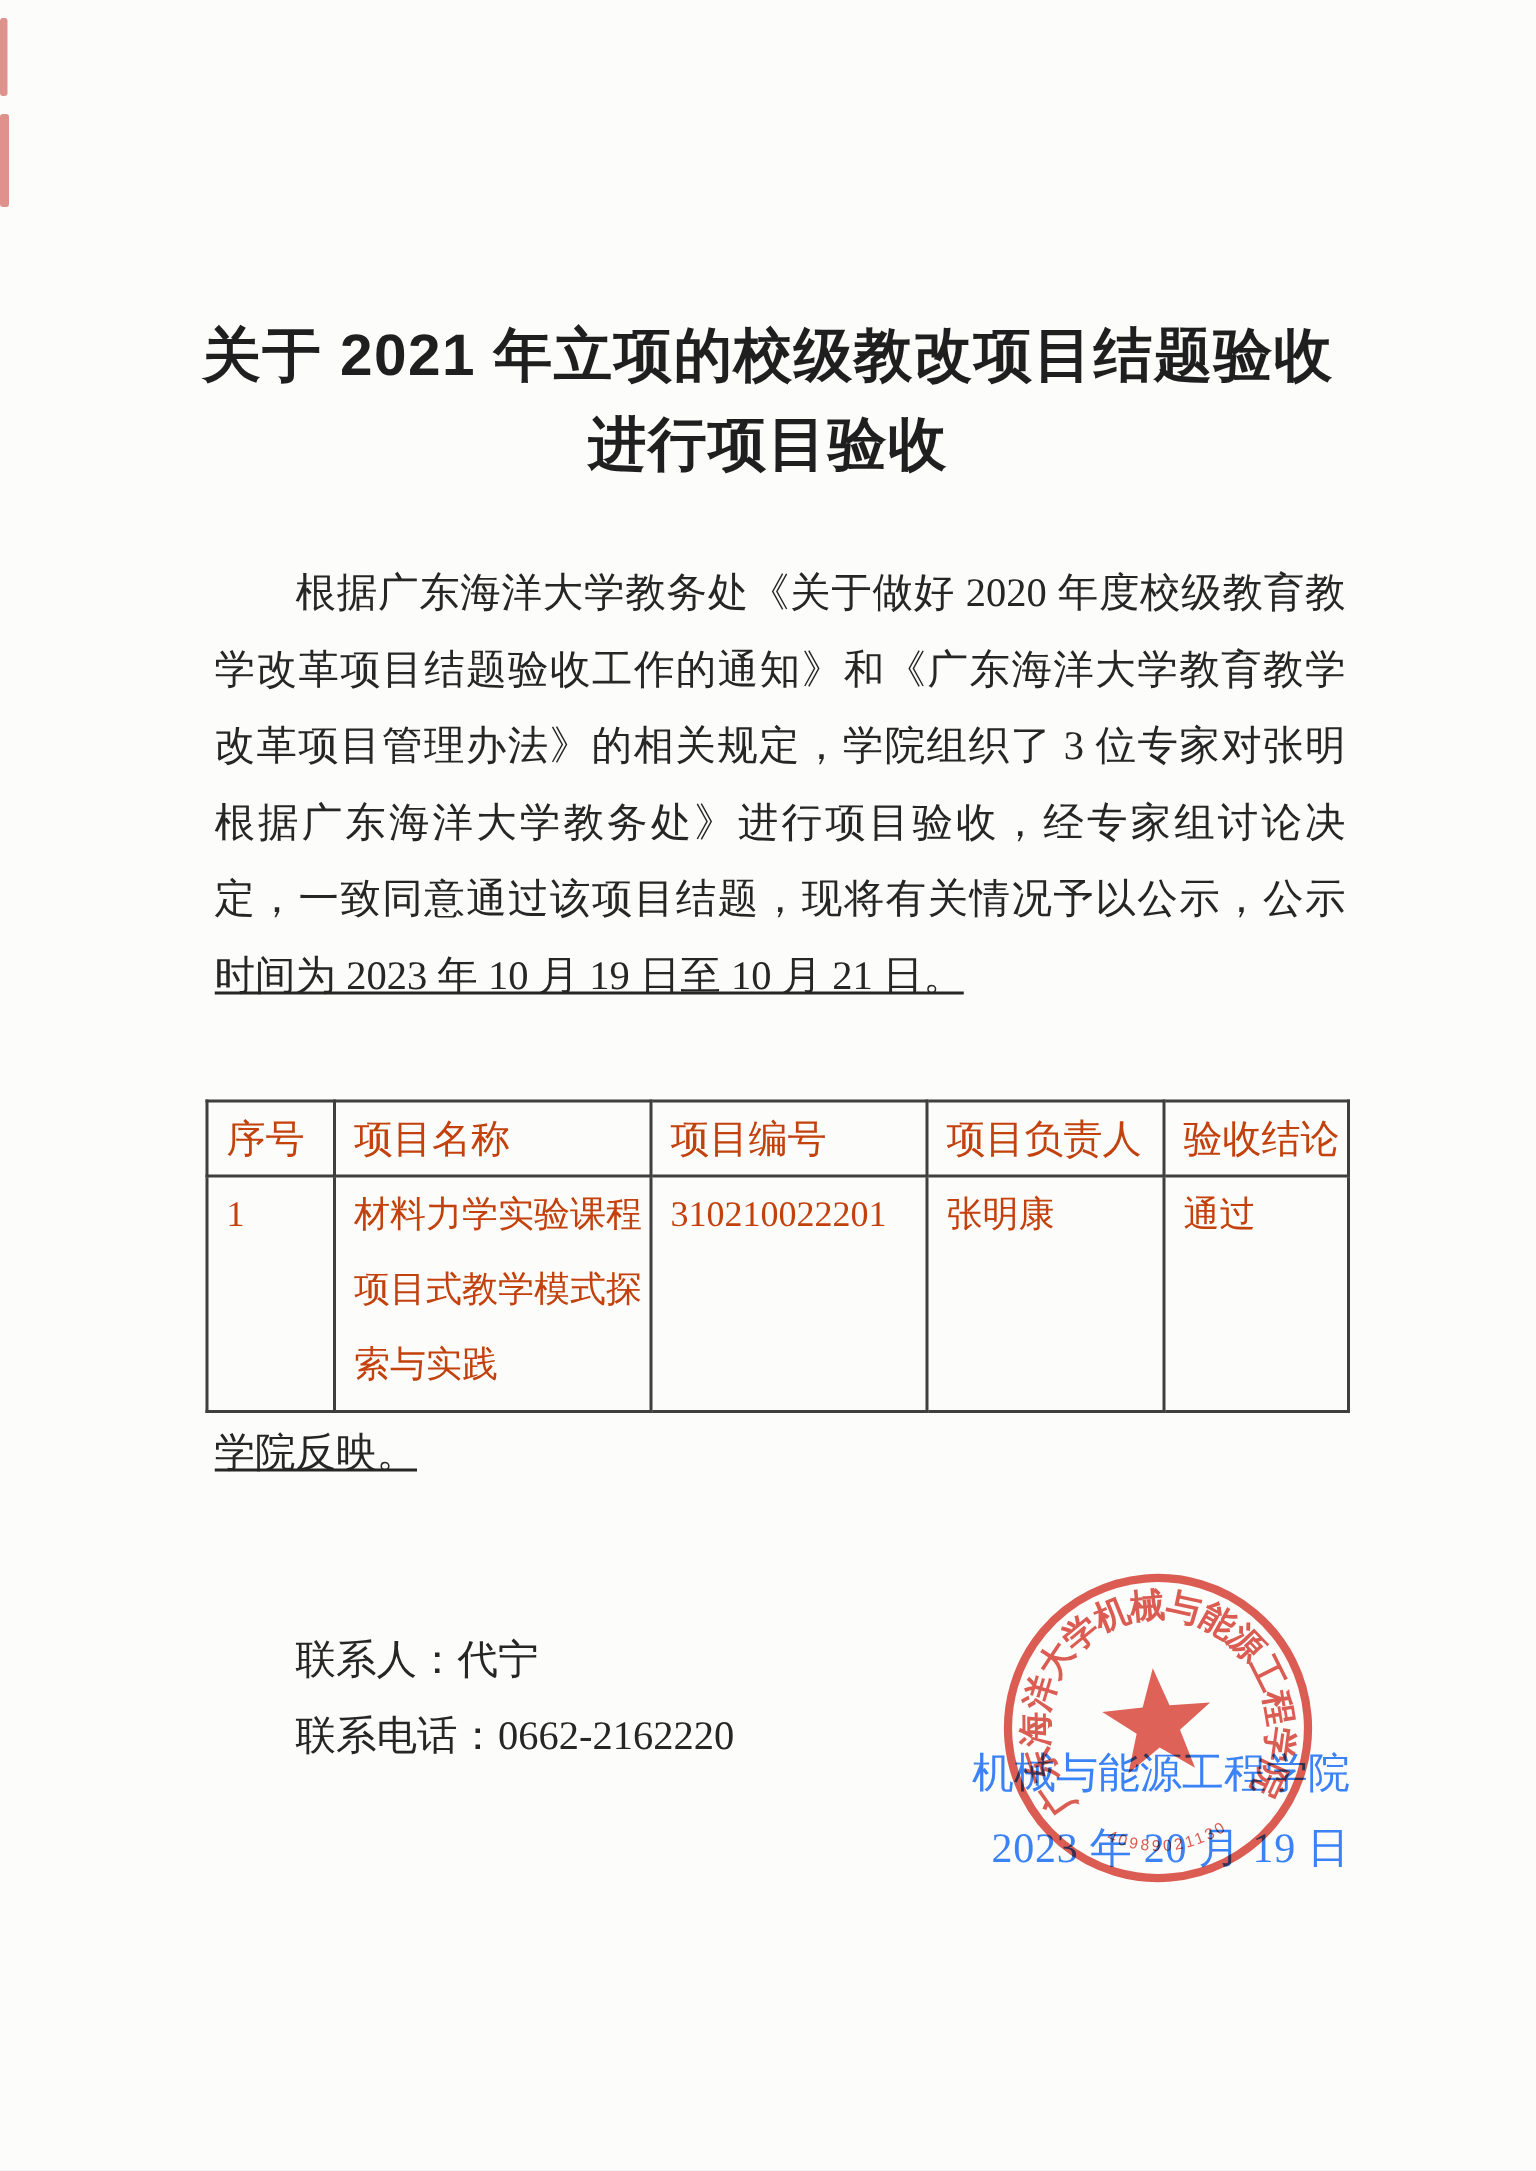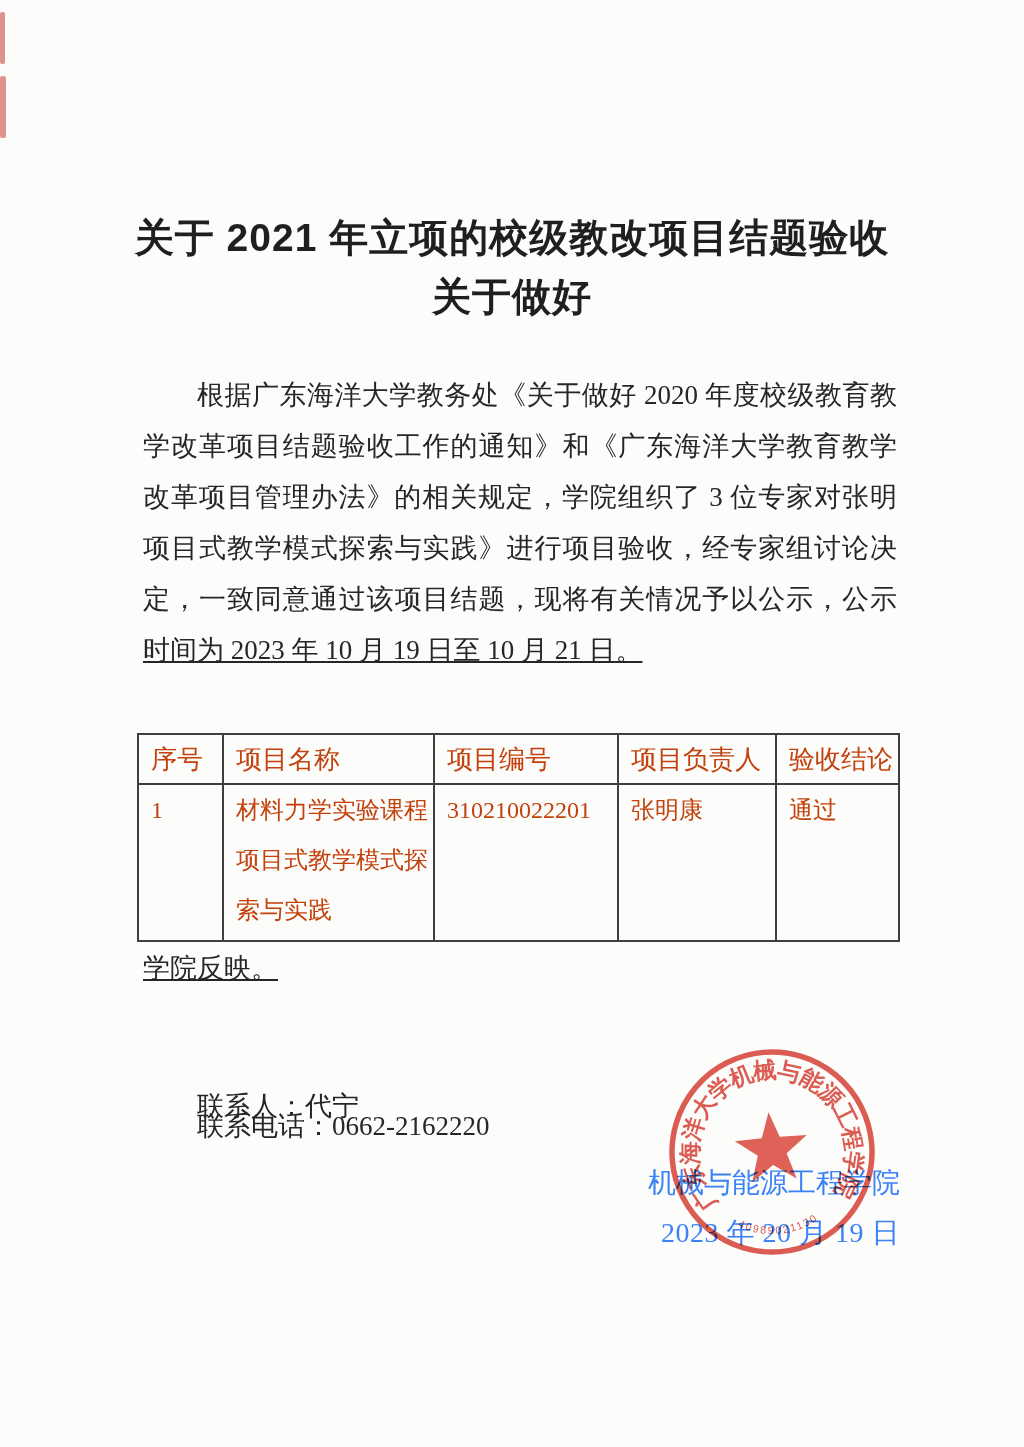--- a/index.html
+++ b/index.html
@@ -33,21 +33,21 @@
     height:51px;line-height:51px;
     text-align:justify;text-align-last:justify;
     overflow:hidden;white-space:nowrap;
   }
   .line.first{text-indent:2em;}
   .line.last{text-align-last:left;text-align:center;text-decoration:underline;}
   #para1{top:370px;}
   #para2{top:943px;}
   .contact{position:absolute;left:143px;width:754px;font-size:27px;line-height:51px;text-indent:2em;}
   #contact-person{top:1081px;}
-  #contact-phone{top:1101px;}
+  #contact-phone{top:1132px;}
 
   table.results{
     position:absolute;left:137px;top:733px;
     border-collapse:collapse;table-layout:fixed;
     font-size:24px;color:#c2410c;
   }
   table.results th,table.results td{
     border:2px solid #3f3f3f;
     font-weight:normal;text-align:left;
     padding:0 0 0 12px;
@@ -76,28 +76,28 @@
 </head>
 <body>
 
 <div class="page">
 
   <div class="edge-mark m1"></div>
   <div class="edge-mark m2"></div>
 
   <div class="title">
     <div>关于 2021 年立项的校级教改项目结题验收</div>
-    <div>关于做好</div>
+    <div>进行项目验收</div>
   </div>
 
   <div class="bodyblock" id="para1">
     <div class="line first">根据广东海洋大学教务处《关于做好 2020 年度校级教育教</div>
     <div class="line">学改革项目结题验收工作的通知》和《广东海洋大学教育教学</div>
     <div class="line">改革项目管理办法》的相关规定，学院组织了 3 位专家对张明</div>
-    <div class="line">项目式教学模式探索与实践》进行项目验收，经专家组讨论决</div>
+    <div class="line">根据广东海洋大学教务处》进行项目验收，经专家组讨论决</div>
     <div class="line">定，一致同意通过该项目结题，现将有关情况予以公示，公示</div>
     <div class="line last">时间为 2023 年 10 月 19 日至 10 月 21 日。</div>
   </div>
 
   <table class="results">
     <colgroup>
       <col style="width:85px">
         <col style="width:211px">
         <col style="width:184px">
         <col style="width:158px">

